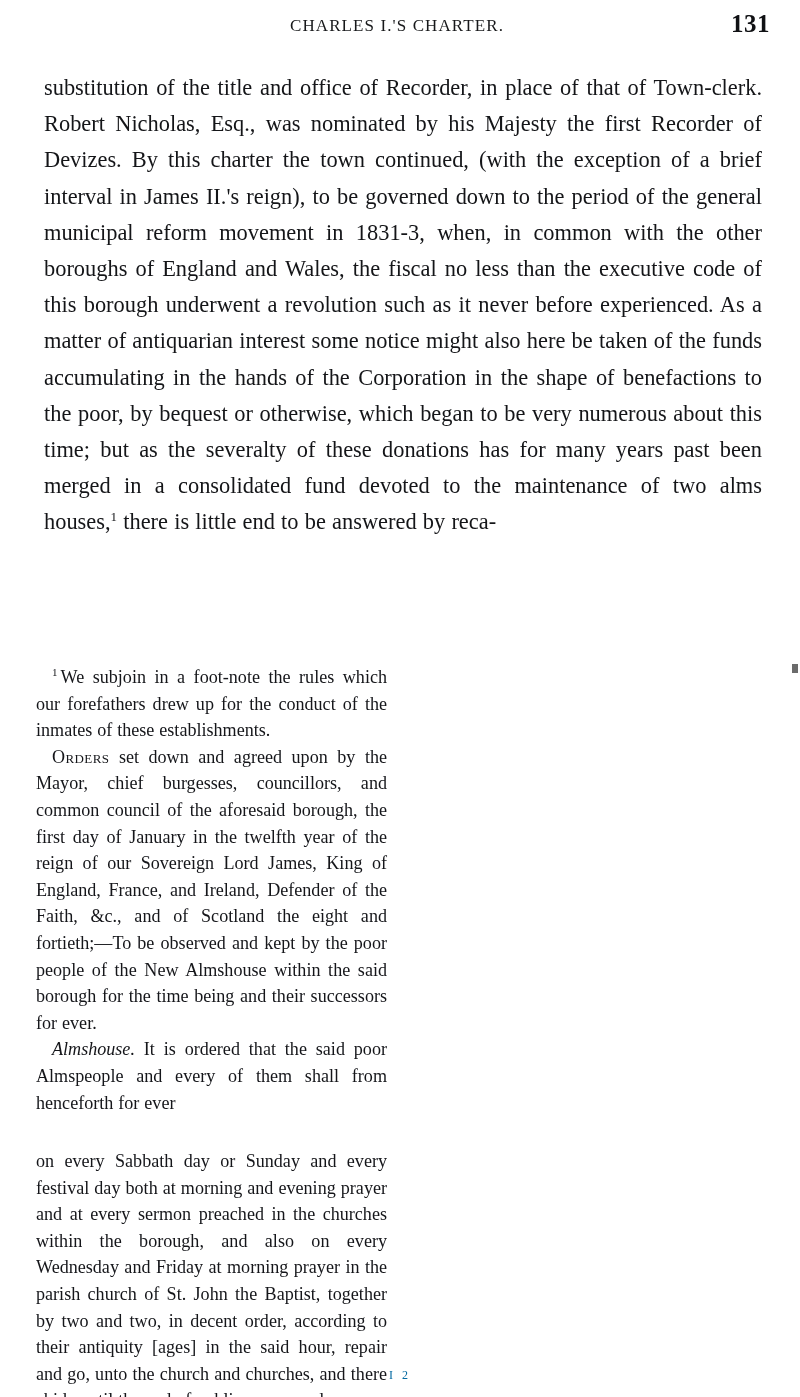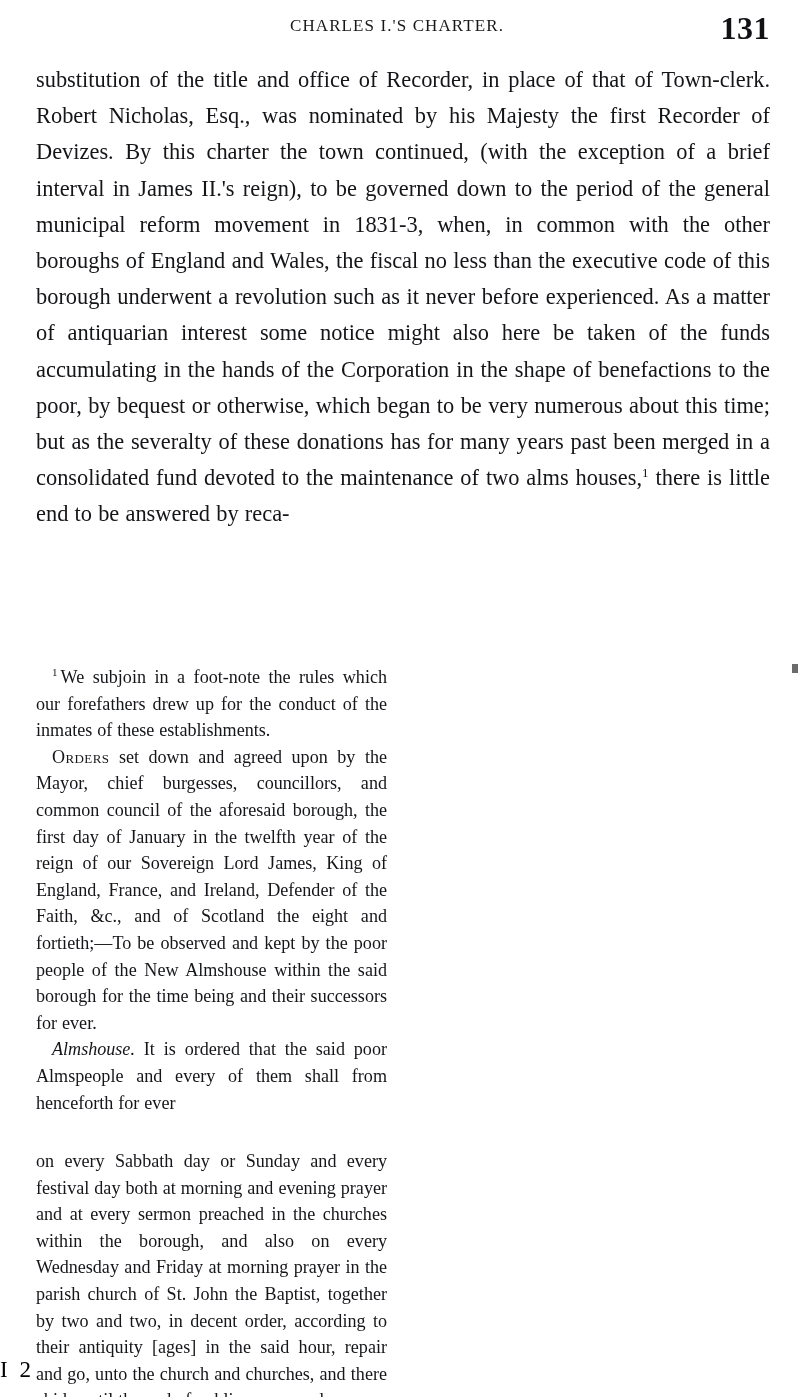--- a/index.html
+++ b/index.html
@@ -38,34 +38,34 @@
     text-align: center;
     font-variant: small-caps;
     font-size: 17px;
     letter-spacing: 1.1px;
     color: #17181a;
   }
   .rh-folio {
     position: absolute;
     right: 0;
     top: -4px;
-    font-size: 32px;
+    font-size: 25px;
     font-weight: bold;
     color: #101114;
     letter-spacing: 0.5px;
   }
   
   .body-block {
     position: absolute;
     top: 62px;
     left: 36px;
     width: 734px;
   }
   .body-block p {
-    margin: 0;
+    margin: 8px;
     font-size: 22.4px;
     line-height: 36.2px;
     text-align: justify;
     text-justify: inter-word;
     color: #141518;
     word-spacing: 0.6px;
   }
   .body-block p .sup {
     font-size: 13px;
     vertical-align: super;
@@ -117,22 +117,23 @@
   .smallcaps {
     font-variant: small-caps;
     letter-spacing: 0.4px;
   }
   
   .signature {
     position: absolute;
     bottom: 14px;
     left: 0;
     right: 0;
-    font-size: 23px;
-    color: #000000;
+    text-align: center;
+    font-size: 12px;
+    color: #0369a1;
     letter-spacing: 3px;
   }
   
   .edge-mark {
     position: absolute;
     top: 664px;
     right: 2px;
     width: 6px;
     height: 9px;
     background: #3a3a3a;

